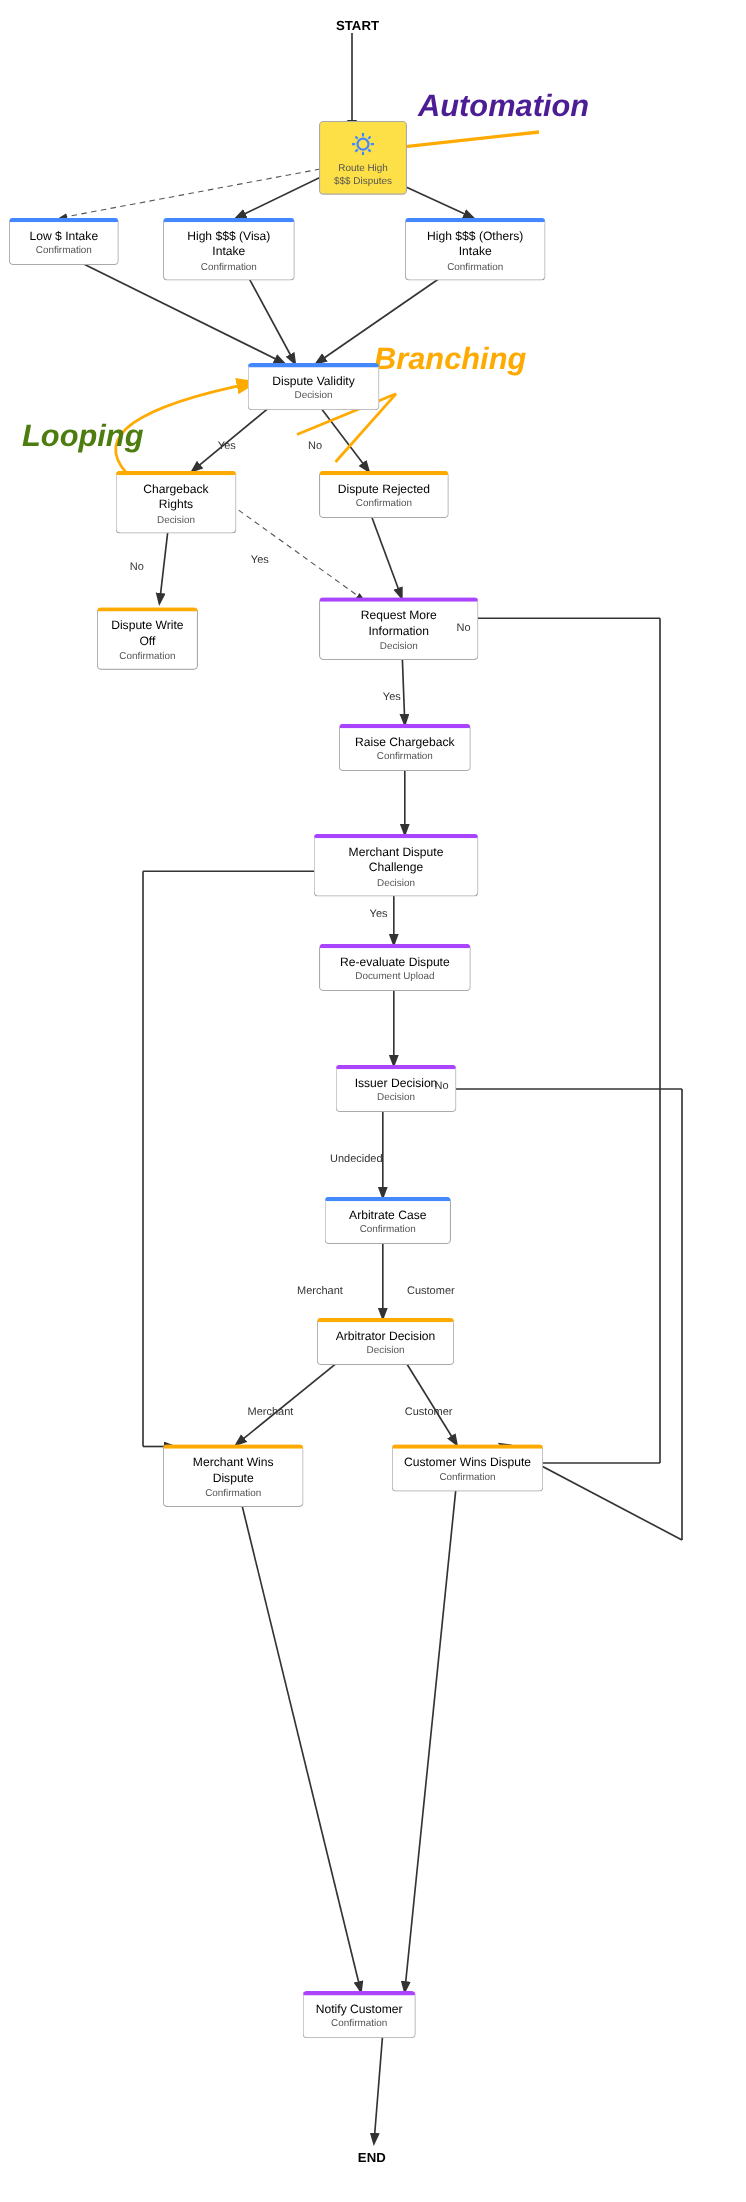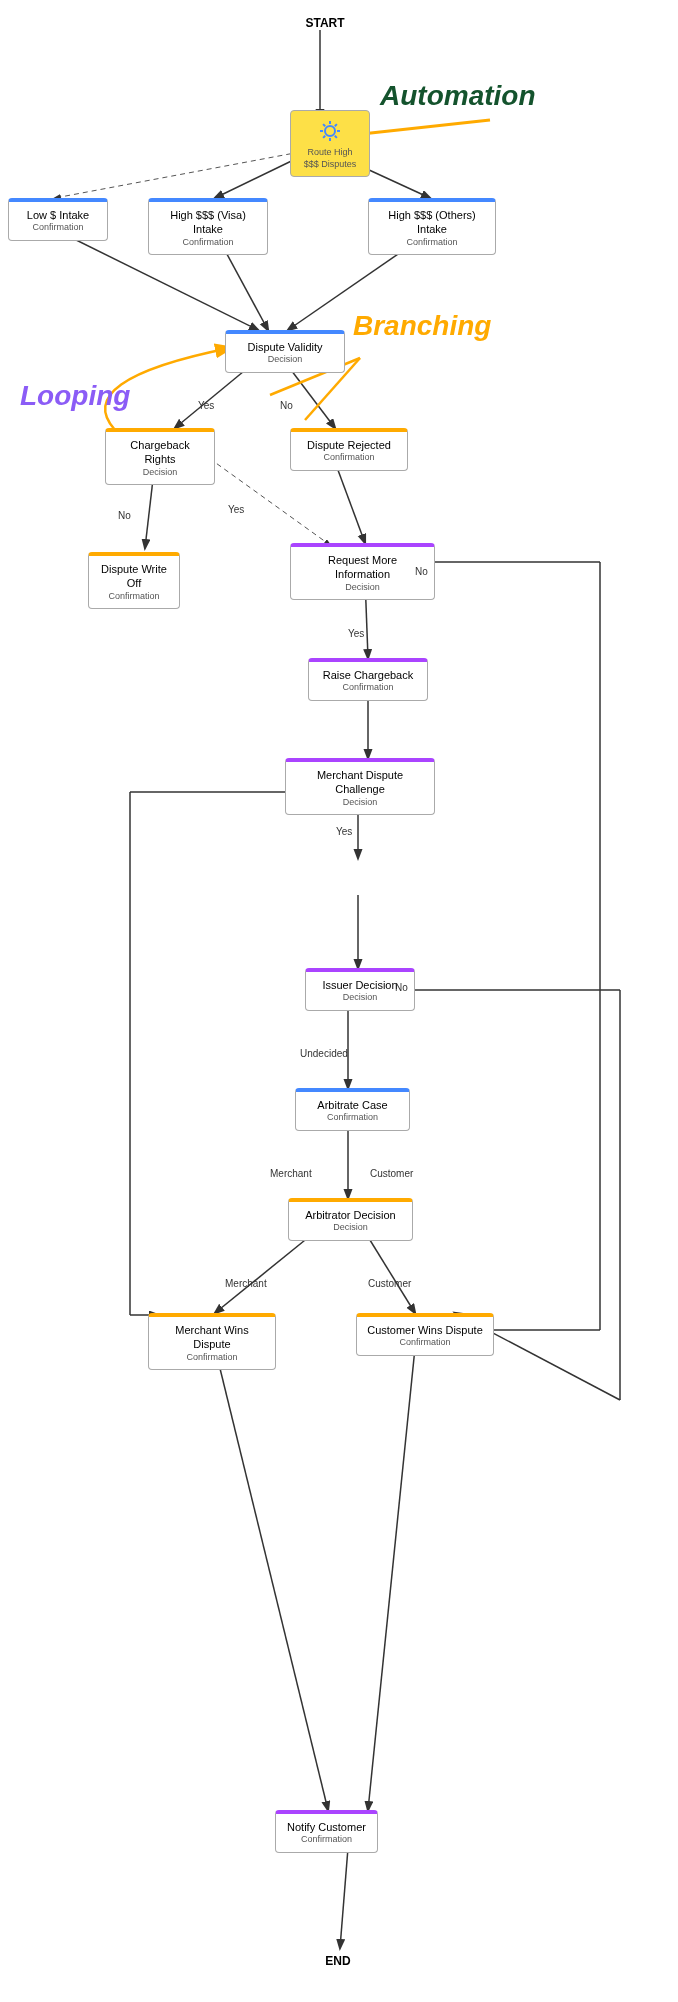--- a/index.html
+++ b/index.html
@@ -91,35 +91,35 @@
     .node.doc-upload {
       border-top: 4px solid #aa44ff;
       border-left: 1.5px solid #aaa;
       border-right: 1.5px solid #aaa;
       border-bottom: 1.5px solid #aaa;
     }
     .label-automation {
       position: absolute;
       font-size: 28px;
       font-weight: 900;
-      color: #14532d;
+      color: #4c1d95;
       font-style: italic;
     }
     .label-branching {
       position: absolute;
       font-size: 28px;
       font-weight: 900;
       color: #ffaa00;
       font-style: italic;
     }
     .label-looping {
       position: absolute;
       font-size: 28px;
       font-weight: 900;
-      color: #8b5cf6;
+      color: #4d7c0f;
       font-style: italic;
     }
     .edge-label {
       position: absolute;
       font-size: 10px;
       color: #333;
       background: transparent;
     }
   </style>
 </head>
@@ -204,21 +204,21 @@
 
   <svg style="position:absolute;top:0;left:0;width:678px;height:200px;pointer-events:none;">
     <line x1="490" y1="120" x2="325" y2="138" stroke="#ffaa00" stroke-width="3" marker-end="url(#arrow-ann)"></line>
     <defs>
       <marker id="arrow-ann" markerWidth="8" markerHeight="8" refX="6" refY="3" orient="auto">
         <path d="M0,0 L0,6 L8,3 z" fill="#ffaa00"></path>
       </marker>
     </defs>
   </svg>
 
-  <div class="label-branching" style="left: 340px; top: 310px; margin-left: 13px;">Branching</div>
+  <div class="label-branching" style="left: 340px; top: 310px;">Branching</div>
 
   <svg style="position:absolute;top:0;left:0;width:678px;height:480px;pointer-events:none;">
 
     <line x1="360" y1="358" x2="270" y2="395" stroke="#ffaa00" stroke-width="2.5"></line>
     <line x1="360" y1="358" x2="305" y2="420" stroke="#ffaa00" stroke-width="2.5"></line>
   </svg>
 
   <div class="label-looping" style="left: 20px; top: 380px;">Looping</div>
 
   <div class="node start-end" style="left:295px; top:10px; width:60px;">
@@ -291,20 +291,24 @@
     <div class="node-sub">Confirmation</div>
   </div>
 
   <div class="node decision-purple" style="left:285px; top:758px; width:150px;">
     <div class="node-title">Merchant Dispute Challenge</div>
     <div class="node-sub">Decision</div>
   </div>
 
   <div class="edge-label" style="left:336px; top:826px;">Yes</div>
 
+  <div class="node doc-upload" style="left:290px; top:858px; width:138px;">
+    <div class="node-title">Re-evaluate Dispute</div>
+    <div class="node-sub">Document Upload</div>
+  </div>
 
   <div class="node decision-purple" style="left:305px; top:968px; width:110px;">
     <div class="node-title">Issuer Decision</div>
     <div class="node-sub">Decision</div>
   </div>
 
   <div class="edge-label" style="left:300px; top:1048px;">Undecided</div>
   <div class="edge-label" style="left:395px; top:982px;">No</div>
 
   <div class="node confirmation-blue" style="left:295px; top:1088px; width:115px;">

